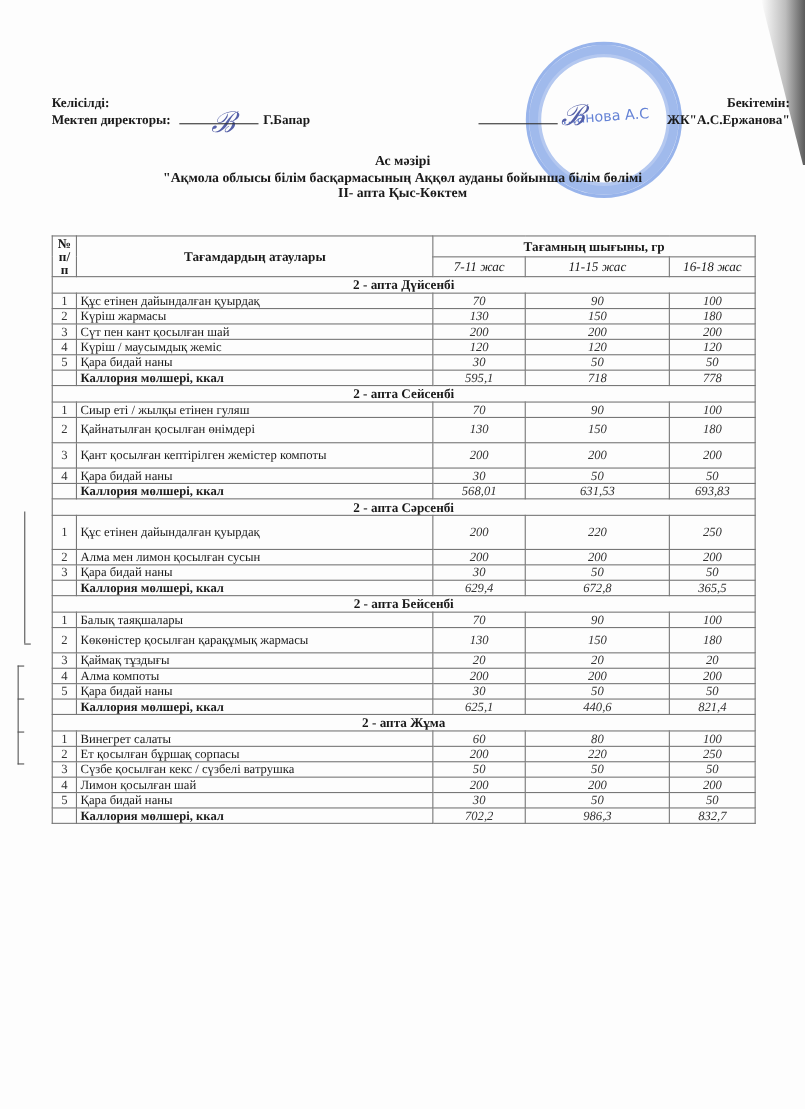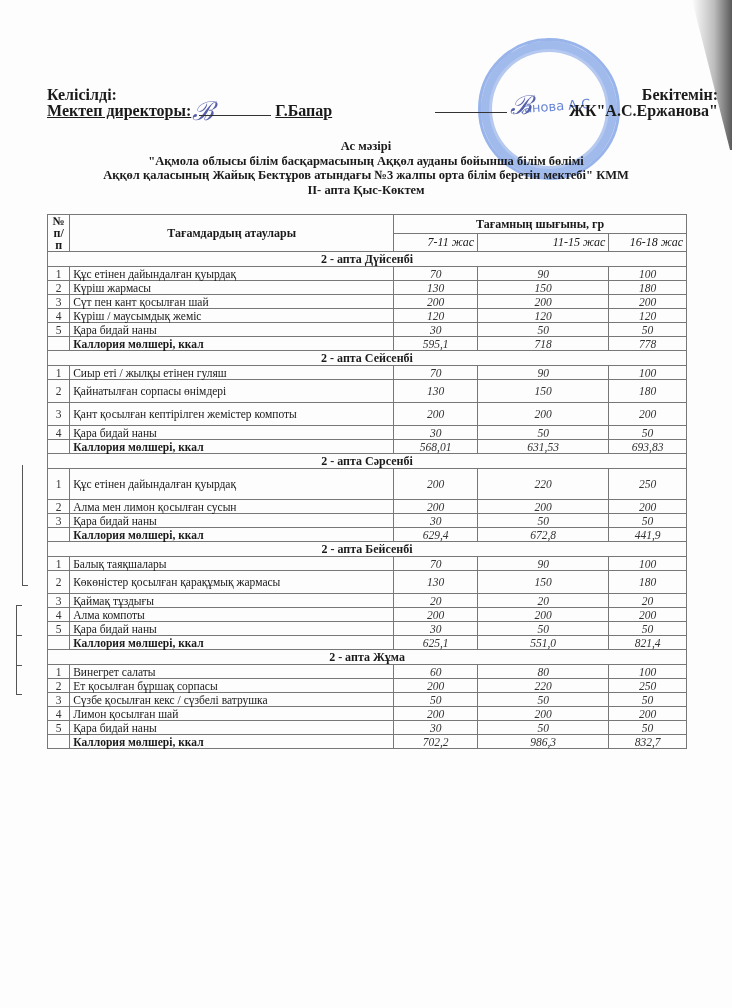--- a/index.html
+++ b/index.html
@@ -11,23 +11,23 @@
   }
   .fold {
     position: absolute; right: 0; top: 0; width: 40px; height: 150px;
     background: linear-gradient(90deg, rgba(0,0,0,0) 0%, #bdbdbd 55%, #5a5a5a 100%);
     clip-path: polygon(0 0, 100% 0, 100% 100%, 95% 100%);
   }
   .left-marks { position:absolute; left: 14px; top: 465px; width: 12px; height: 230px; }
   .left-marks .seg { position:absolute; border-left:1px solid #555; }
   .left-marks .tick { position:absolute; width:6px; border-top:1px solid #555; }
 
-  .hdr { position:absolute; font-weight:bold; font-size:16px; }
+  .hdr { position:absolute; font-weight:bold; font-size:12px; }
   .agreed { left:47px; top:86px; }
-  .director { left:47px; top:102px;text-decoration:underline; }
+  .director { left:47px; top:102px; }
   .director .sig-line { display:inline-block; width:72px; border-bottom:1px solid #333; margin:0 4px 0 8px; height:10px; position:relative; }
   .approved { right:14px; top:86px; text-align:right; }
   .approver { right:14px; top:102px; text-align:right; }
   .approver-line { position:absolute; left:435px; top:112px; width:72px; border-bottom:1px solid #333; }
 
   .stamp {
     position:absolute; left:478px; top:38px; width:136px; height:136px;
     border-radius:50%; border:3px solid rgba(70,120,220,0.55);
     box-shadow: inset 0 0 0 8px rgba(70,120,220,0.18), inset 0 0 0 11px rgba(70,120,220,0.4);
   }
@@ -40,21 +40,21 @@
     position:absolute; left:47px; top:214px; width:640px;
     border-collapse:collapse; font-size:11.5px; table-layout:fixed;
   }
   table.menu td, table.menu th { border:1px solid #777; padding:0 3px; line-height:12px; }
   th { font-weight:bold; font-size:12px; }
   .c-no { width:22px; text-align:center; font-weight:normal; }
   .c-name { width:321px; }
   .c-a { width:83px; }
   .c-b { width:130px; }
   .c-c { width:77px; }
-  .age { font-style:italic; font-weight:normal; text-align:right; }
+  .age { font-style:italic; font-weight:normal; text-align:center; }
   .day-row td { text-align:center; font-weight:bold; font-size:12px; height:14px; }
   .item td { height:13px; }
   .item.tall td { height:22px; }
   .item.tall2 td { height:30px; }
   .num { text-align:center; font-style:italic; color:#333; }
   .idx { text-align:center; color:#333; }
   .kcal-label { font-weight:bold; }
 </style>
 </head>
 <body>
@@ -81,21 +81,20 @@
 <div class="hdr director">
   <span>Мектеп директоры:</span><span class="sig-line"></span><span>Г.Бапар</span>
 </div>
 <div class="hdr approved">Бекітемін:</div>
 <div class="approver-line"></div>
 <div class="hdr approver">ЖК"А.С.Ержанова"</div>
 
 <div class="title-block">
   <div>Ас мәзірі</div>
   <div>"Ақмола облысы білім басқармасының Аққөл ауданы бойынша білім бөлімі</div>
-  <div>Аққөл қаласының Жайық Бектұров атындағы №3 жалпы орта білім беретін мектебі" КММ</div>
   <div>ІІ- апта Қыс-Көктем</div>
 </div>
 
 <table class="menu">
   <colgroup>
     <col class="c-no">
       <col class="c-name">
       <col class="c-a">
       <col class="c-b">
       <col class="c-c">
@@ -163,21 +162,21 @@
       </tr>
       <tr class="item ">
         <td class="idx">1</td>
         <td>Сиыр еті / жылқы етінен гуляш</td>
         <td class="num">70</td>
         <td class="num">90</td>
         <td class="num">100</td>
       </tr>
       <tr class="item tall">
         <td class="idx">2</td>
-        <td>Қайнатылған сорпасы өнімдері</td>
+        <td>Қайнатылған қосылған өнімдері</td>
         <td class="num">130</td>
         <td class="num">150</td>
         <td class="num">180</td>
       </tr>
       <tr class="item tall">
         <td class="idx">3</td>
         <td>Қант қосылған кептірілген жемістер компоты</td>
         <td class="num">200</td>
         <td class="num">200</td>
         <td class="num">200</td>
@@ -218,21 +217,21 @@
         <td>Қара бидай наны</td>
         <td class="num">30</td>
         <td class="num">50</td>
         <td class="num">50</td>
       </tr>
       <tr class="item">
         <td></td>
         <td class="kcal-label">Каллория мөлшері, ккал</td>
         <td class="num">629,4</td>
         <td class="num">672,8</td>
-        <td class="num">441,9</td>
+        <td class="num">365,5</td>
       </tr>
       <tr class="day-row">
         <td colspan="5">2 - апта Бейсенбі</td>
       </tr>
       <tr class="item ">
         <td class="idx">1</td>
         <td>Балық таяқшалары</td>
         <td class="num">70</td>
         <td class="num">90</td>
         <td class="num">100</td>
@@ -262,21 +261,21 @@
         <td class="idx">5</td>
         <td>Қара бидай наны</td>
         <td class="num">30</td>
         <td class="num">50</td>
         <td class="num">50</td>
       </tr>
       <tr class="item">
         <td></td>
         <td class="kcal-label">Каллория мөлшері, ккал</td>
         <td class="num">625,1</td>
-        <td class="num">551,0</td>
+        <td class="num">440,6</td>
         <td class="num">821,4</td>
       </tr>
       <tr class="day-row">
         <td colspan="5">2 - апта Жұма</td>
       </tr>
       <tr class="item ">
         <td class="idx">1</td>
         <td>Винегрет салаты</td>
         <td class="num">60</td>
         <td class="num">80</td>

